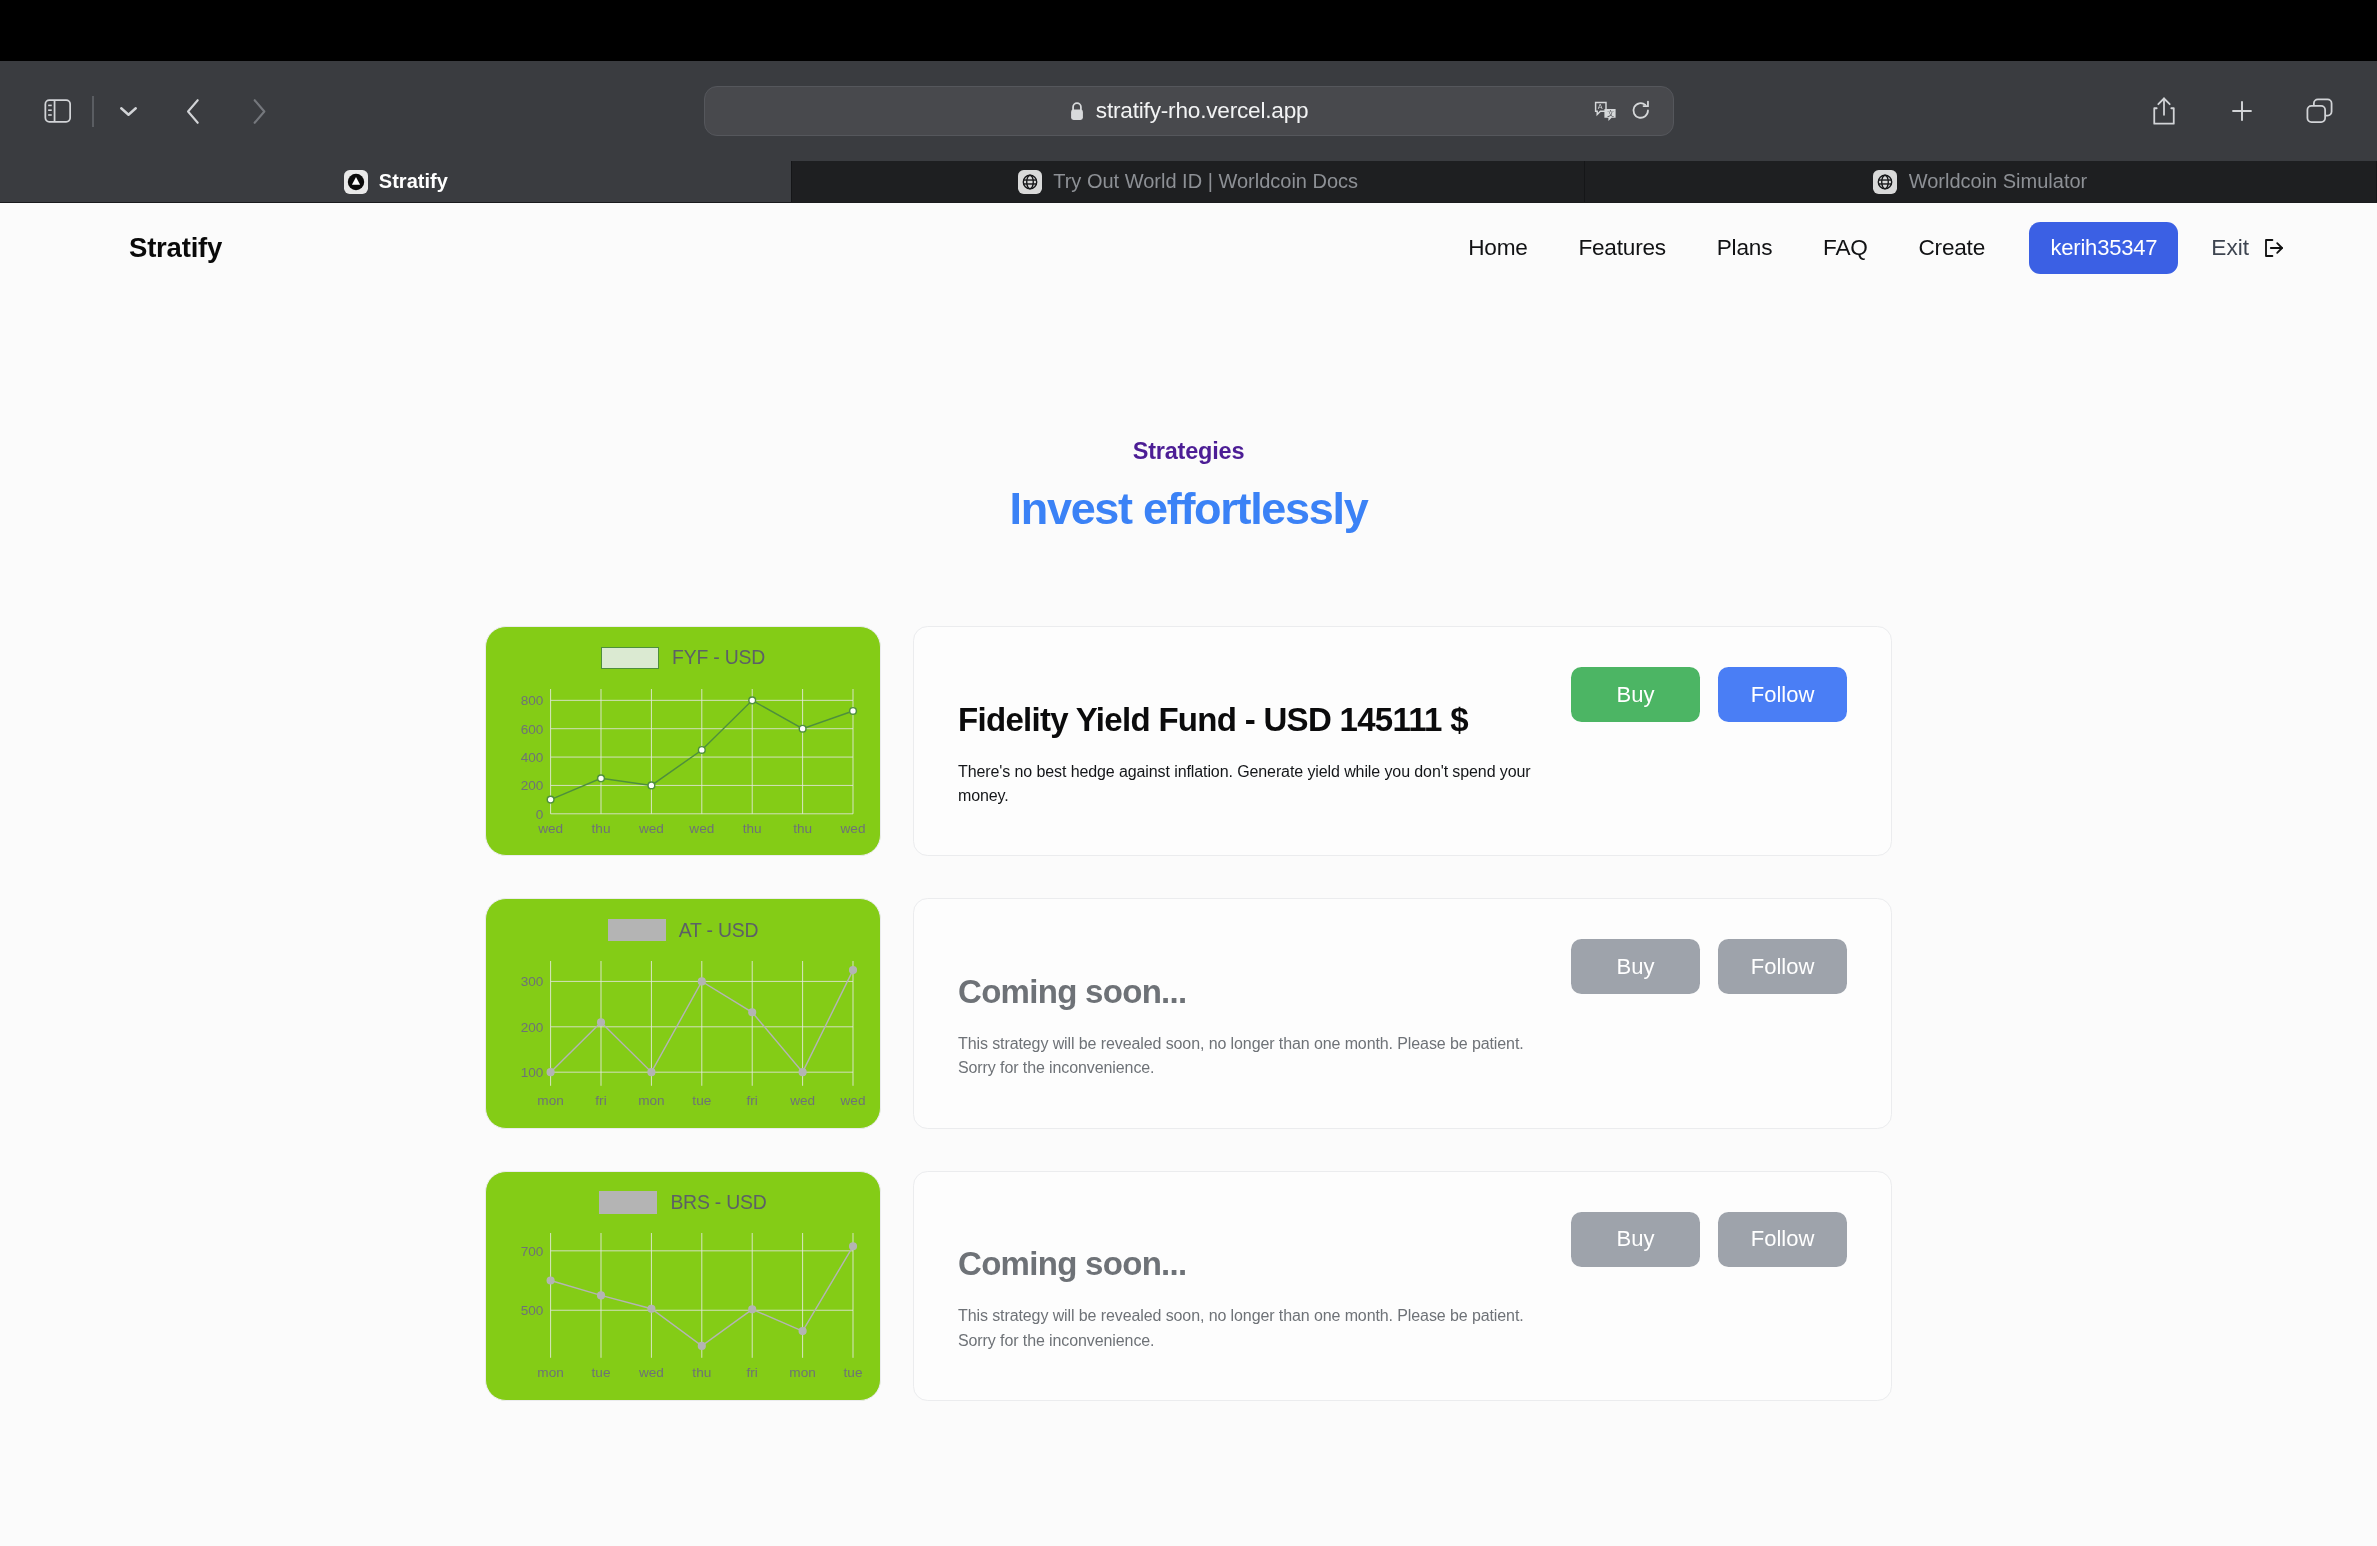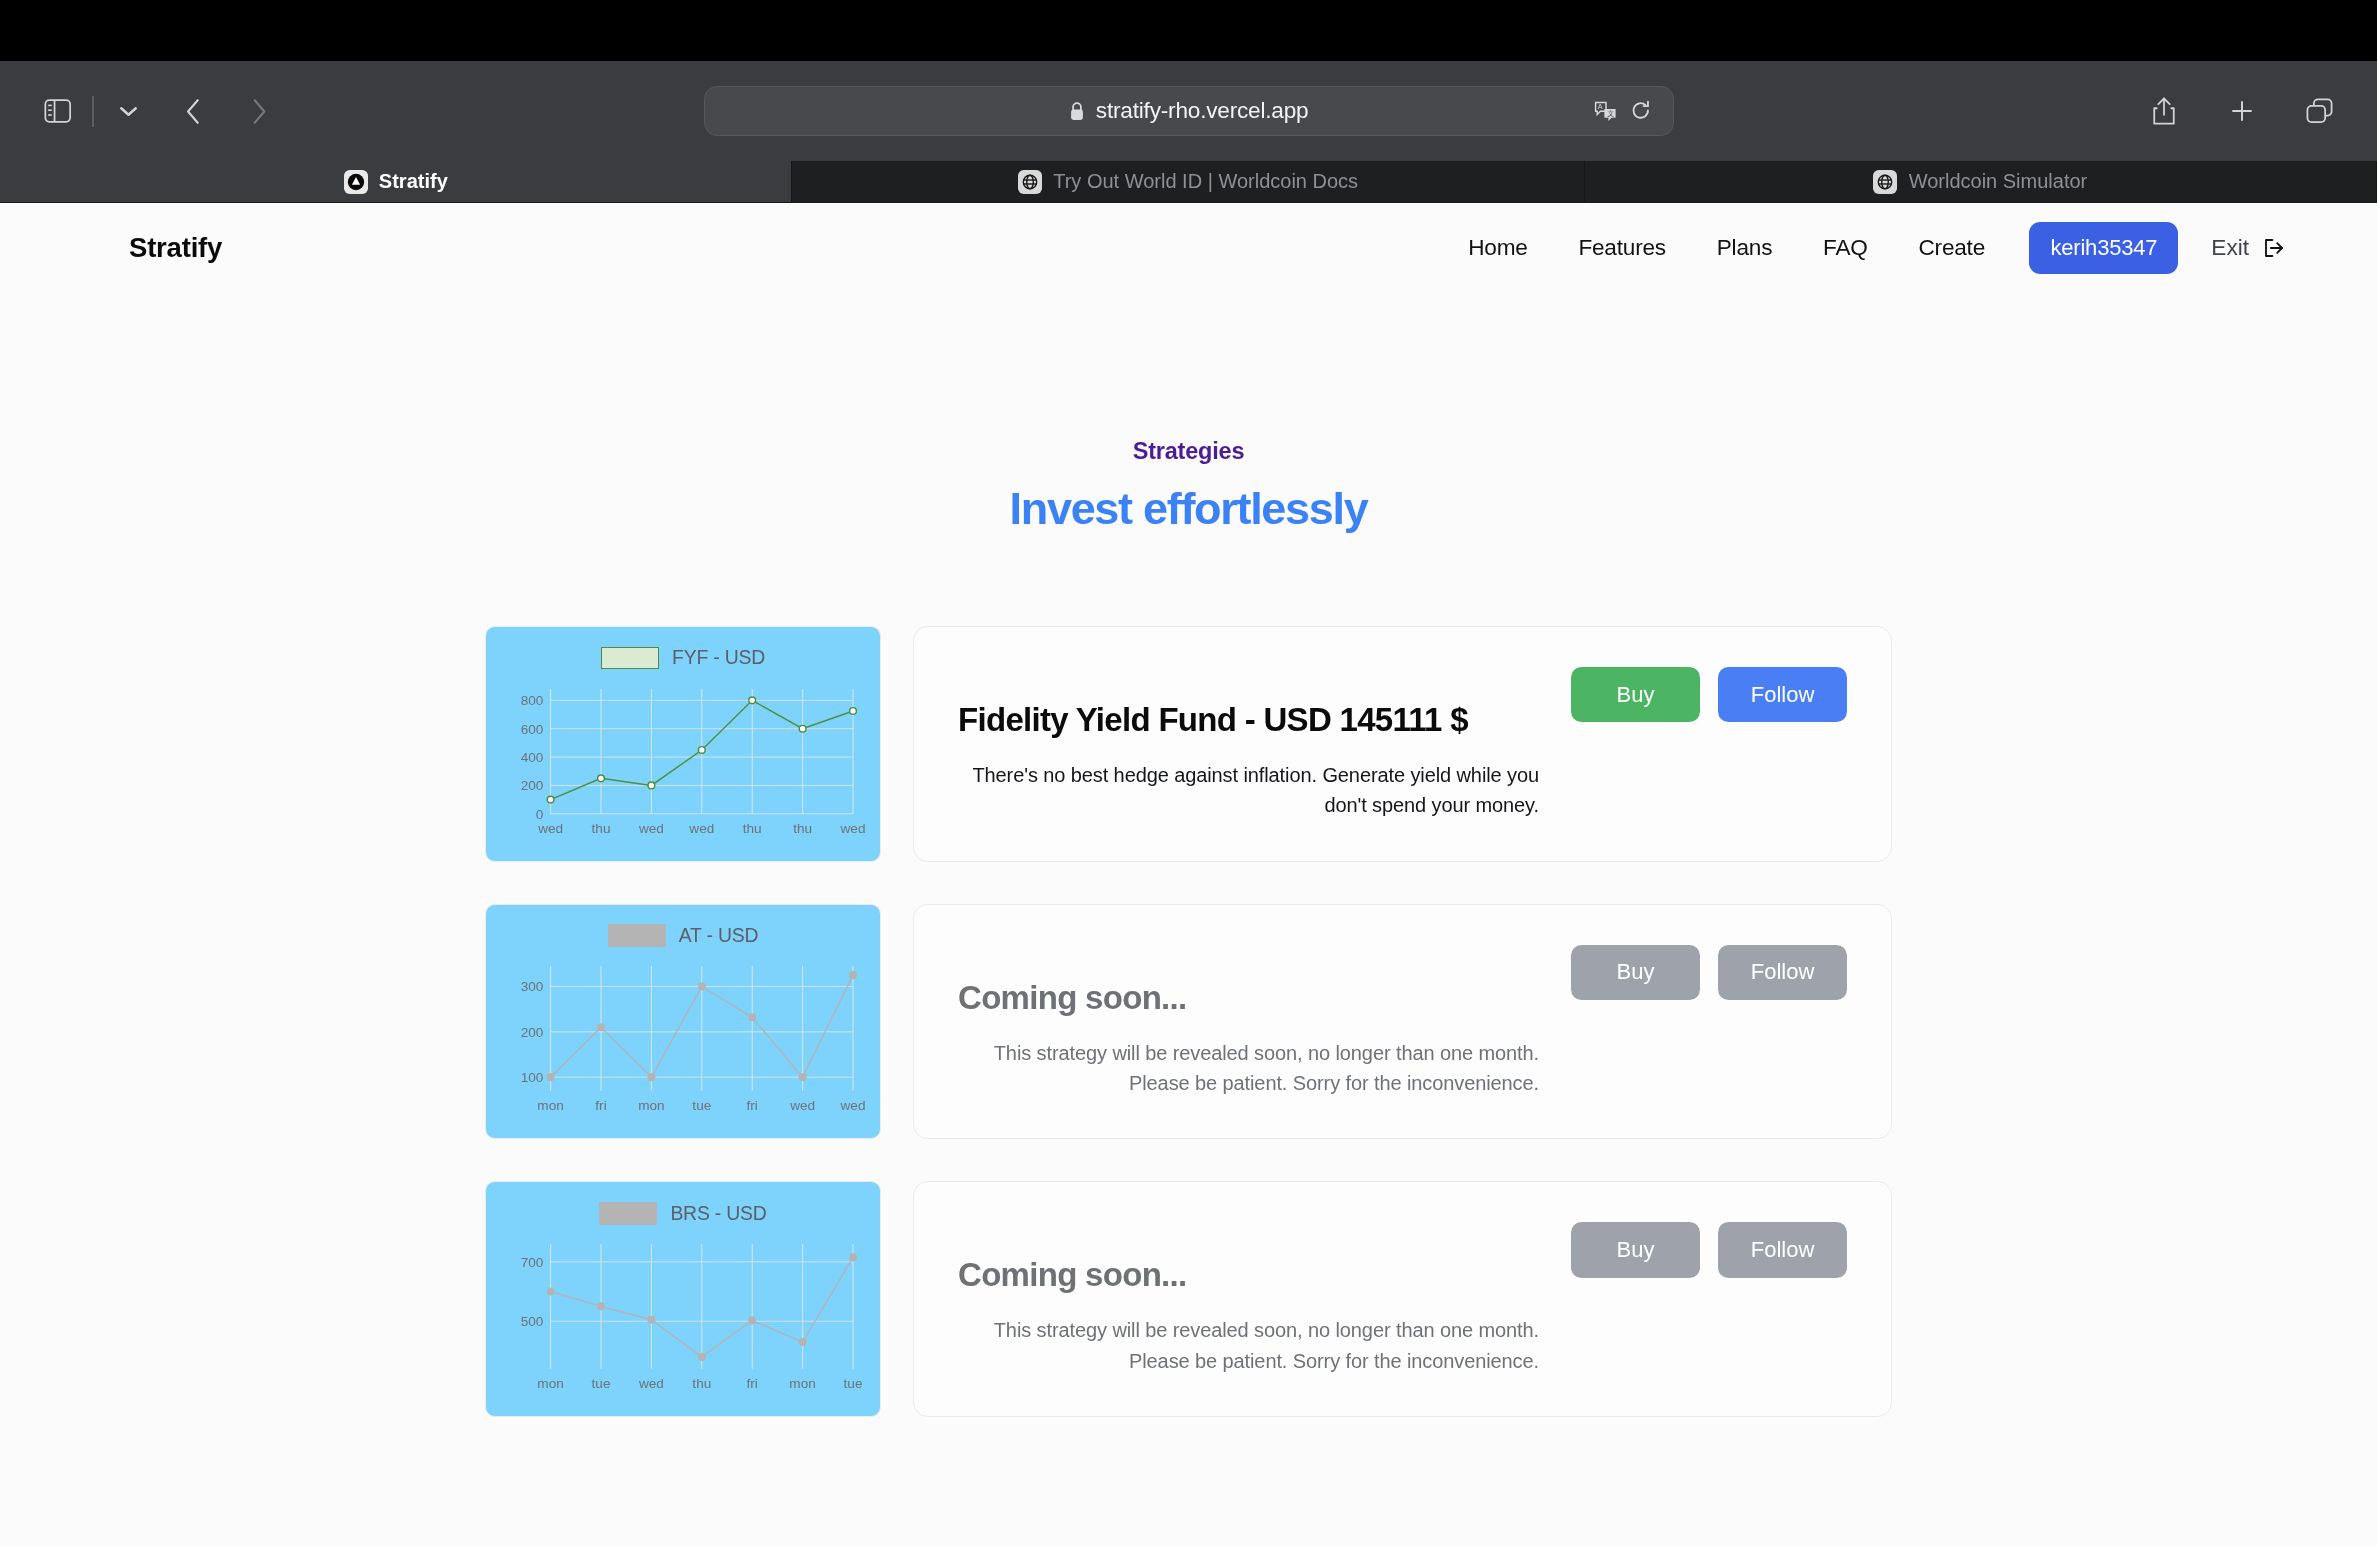--- a/index.html
+++ b/index.html
@@ -151,46 +151,45 @@
   .strategies {
     margin-top: 91px;
     display: flex; flex-direction: column;
     gap: 42px;
     padding: 0 485px;
   }
   .row { display: flex; gap: 32px; }
 
   .chart-card {
     width: 396px;
-    background: #7dd3fc;
+    background: #84cc16;
     border: 1.6px solid #ebecee;
-    border-radius: 10px;
+    border-radius: 21px;
     padding: 19.4px 14.6px 14.6px 14.6px;
     flex: 0 0 auto;
   }
   .info-card {
     flex: 1 1 auto;
     background: #fdfdfd;
     border: 1.6px solid #ebecee;
     border-radius: 14.6px;
     padding: 40px 44px;
     display: flex; align-items: flex-start;
     min-height: 218px;
   }
   .info-body { flex: 1 1 auto; padding-top: 4.9px; }
   .card-title {
     font-size: 33px; font-weight: bold;
     letter-spacing: -0.7px; color: #0b0b0c; margin-top: 29px;
   }
   .card-title.muted { color: #6e7277; }
   .card-desc {
-    margin-top: 21px; font-size: 20px;
+    margin-top: 21px; font-size: 16px;
     line-height: 1.52; color: #141619; max-width: 647px;
     letter-spacing: -0.1px;
-    text-align: right;
   }
   .card-desc.muted { color: #6e7277; }
   .card-actions {
     display: flex; gap: 18px;
     margin-left: 32px; flex: 0 0 auto;
   }
   .btn {
     width: 129px; padding: 14.6px 0;
     border-radius: 10.5px;
     font-size: 22px; color: #ffffff;

